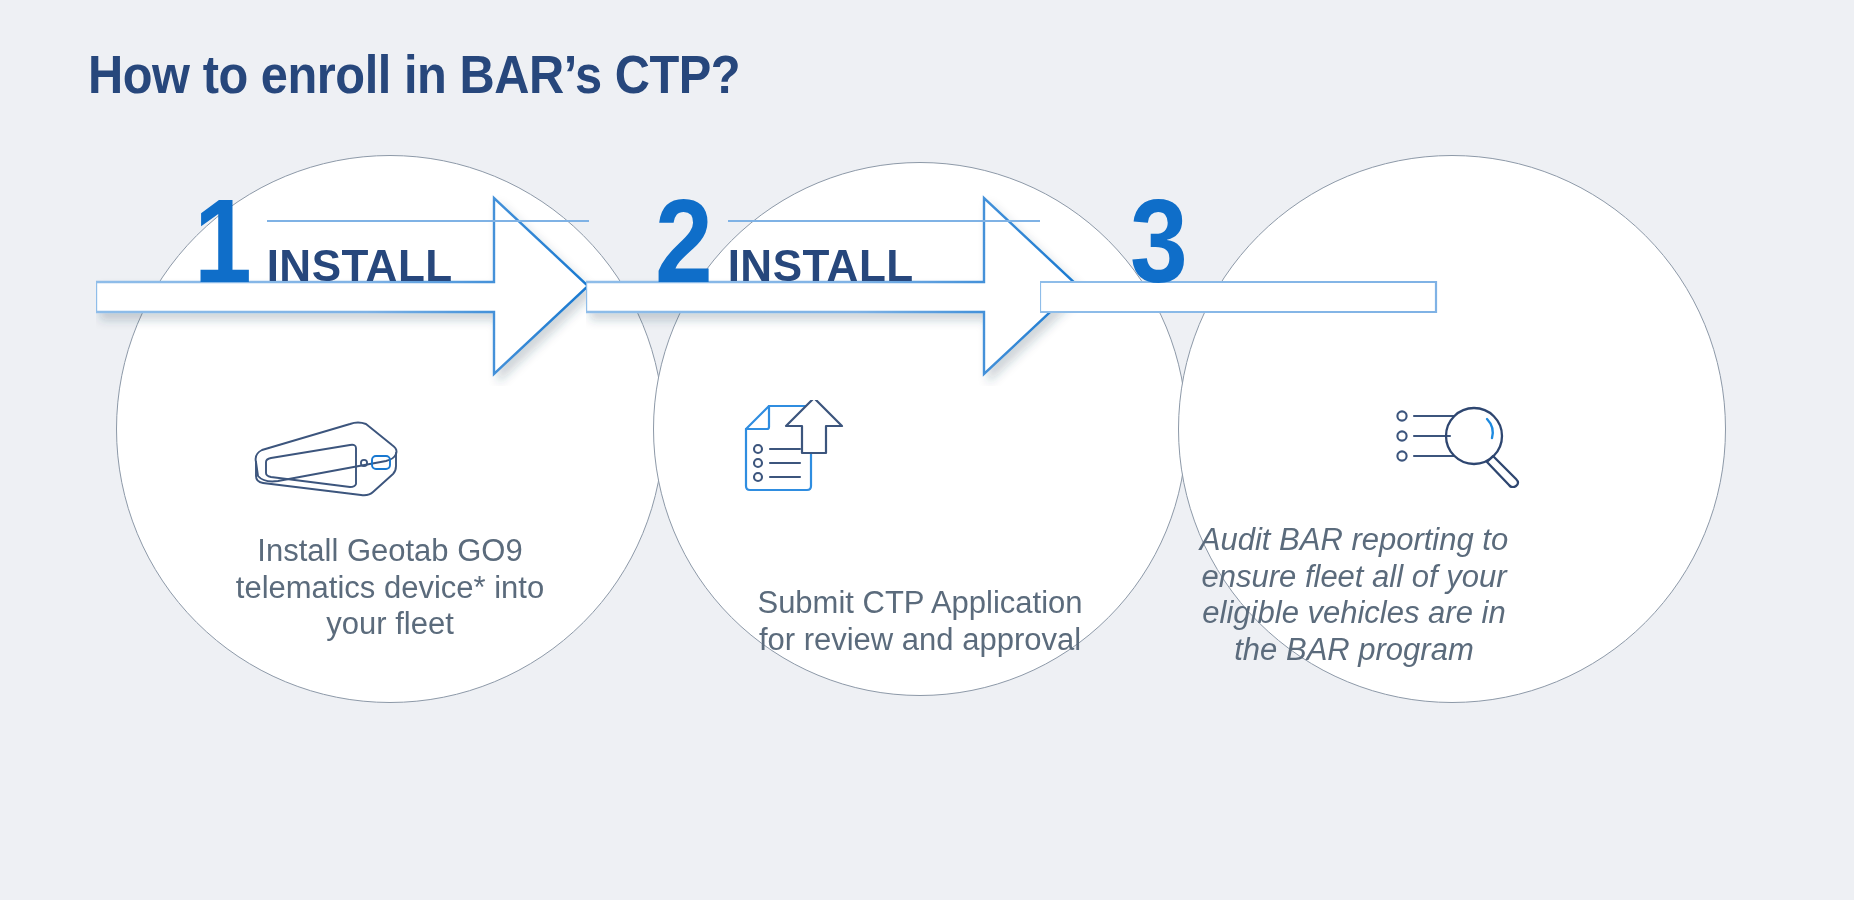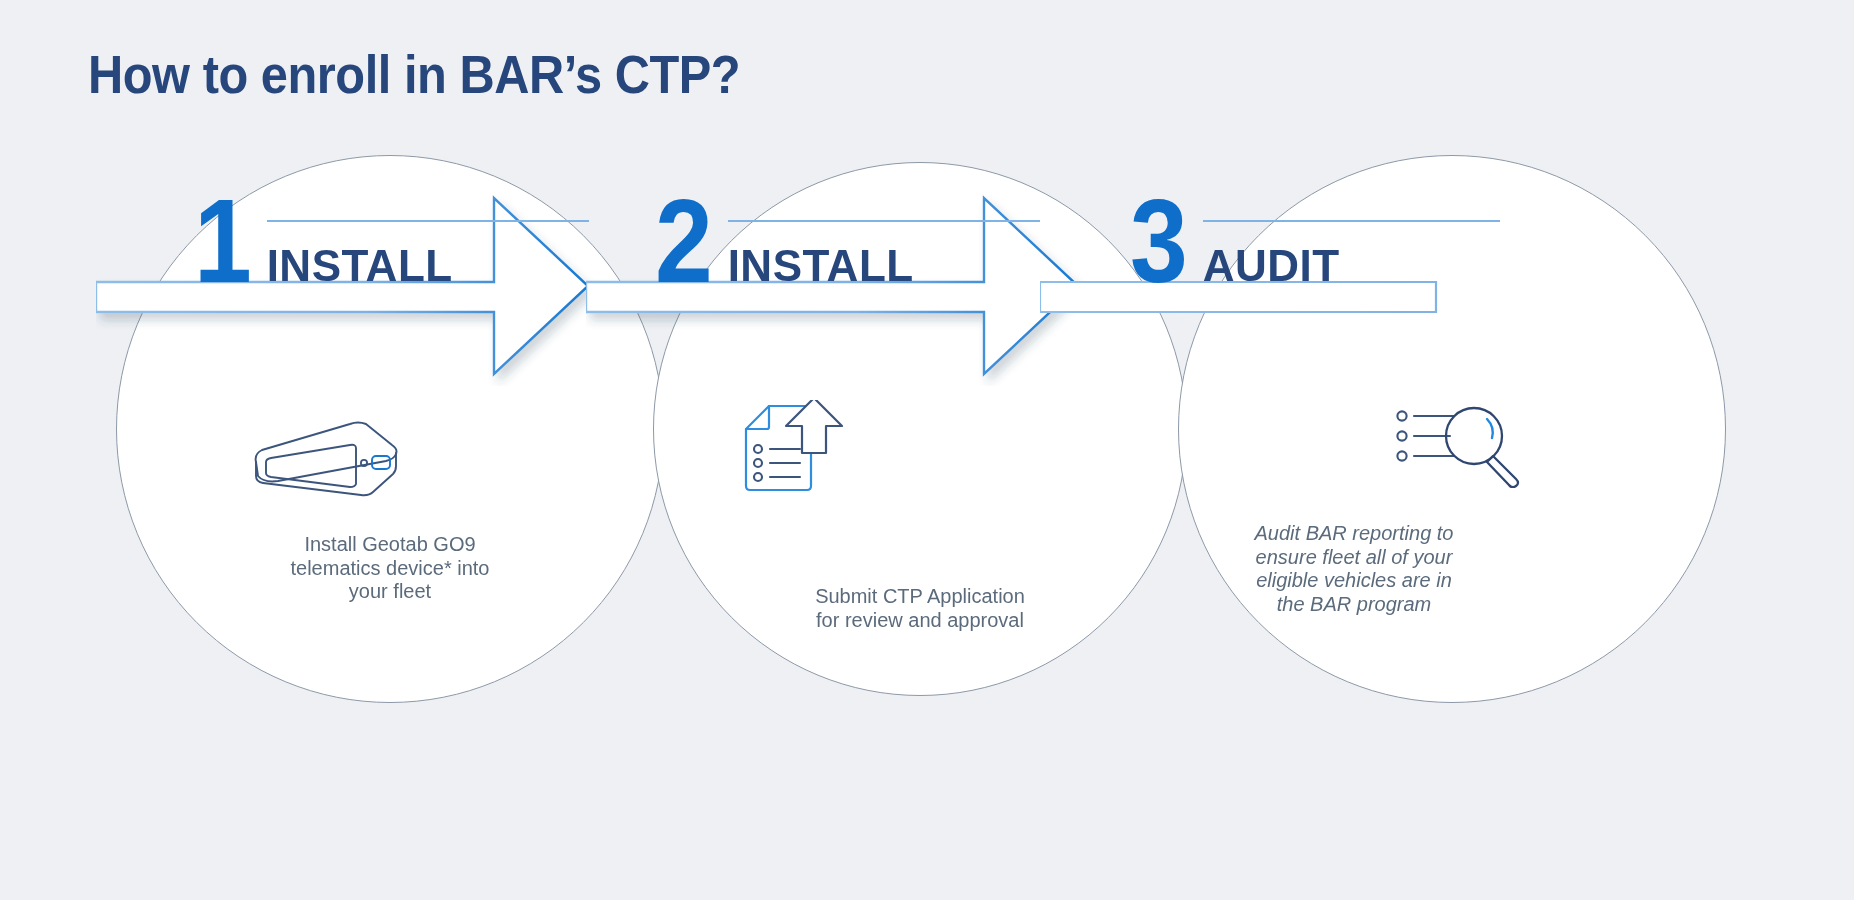--- a/index.html
+++ b/index.html
@@ -73,21 +73,21 @@
   
   .step-icon{position:absolute;}
   #icon-1{left:240px;top:418px;}
   #icon-2{left:742px;top:400px;}
   #icon-3{left:1392px;top:398px;}
 
   
   .step-body{
     position:absolute;
     text-align:center;
-    font-size:20px;
+    font-size:31px;
     line-height:1.18;
     color:#5b6b7c;
     font-weight:normal;
   }
   #body-1{left:160px;top:533px;width:460px;}
   #body-2{left:610px;top:585px;width:620px;}
   #body-3{left:1104px;top:522px;width:500px;font-style:italic;}
 
   
   #footnote{
@@ -197,24 +197,20 @@
     <path d="M60 53 L60 26 L44 26 L72 -2 L100 26 L84 26 L84 53 Z" fill="#ffffff" stroke="#3c557d" stroke-width="2.2" stroke-linejoin="round"></path>
   </svg>
 
   <div class="step-body" id="body-2">
     <div>Submit CTP Application</div>
     <div>for review and approval</div>
   </div>
 
   <div class="step-head" id="head-3">
     <div class="step-num">3</div>
-    <div class="step-label-wrap">
-      <div class="step-rule"></div>
-      <div class="step-label">AUDIT</div>
-    </div>
   </div>
 
   <svg class="step-icon" id="icon-3" width="140" height="90" viewBox="0 0 140 90">
     <g fill="none" stroke="#3c557d" stroke-width="2.1" stroke-linecap="round">
       <circle cx="10" cy="18" r="4.6"></circle>
       <line x1="22" y1="18" x2="62" y2="18"></line>
       <circle cx="10" cy="38" r="4.6"></circle>
       <line x1="22" y1="38" x2="58" y2="38"></line>
       <circle cx="10" cy="58" r="4.6"></circle>
       <line x1="22" y1="58" x2="62" y2="58"></line>

